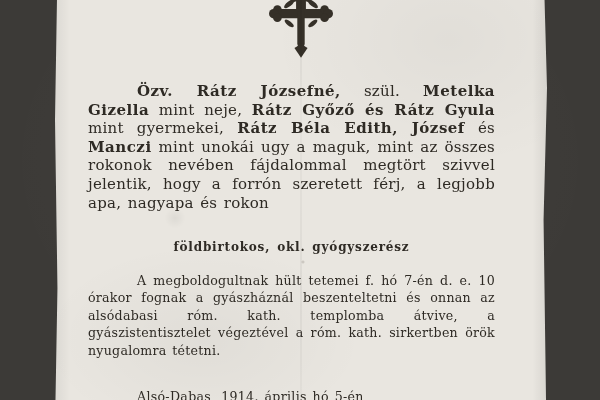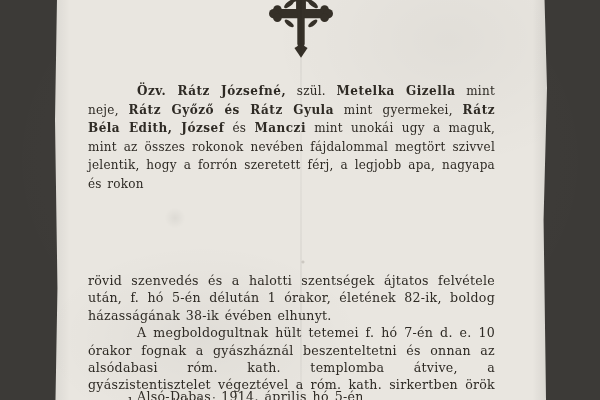--- a/index.html
+++ b/index.html
@@ -27,21 +27,21 @@
   }
   .crease{
     position:absolute;top:0;bottom:0;left:245px;width:2px;
     background:linear-gradient(180deg, rgba(0,0,0,0.10), rgba(0,0,0,0.03) 30%, rgba(0,0,0,0.07) 70%, rgba(0,0,0,0.04));
     opacity:.7;
   }
   .cross-wrap{position:absolute;top:-13px;left:213px;width:66px;height:80px;}
   .block{position:absolute;color:var(--ink);}
   .intro{
     top:82px;left:33px;width:407px;
-    font-size:12px;line-height:18.6px;text-align:justify;
+    font-size:15px;line-height:18.6px;text-align:justify;
     text-indent:49px;letter-spacing:.25px;word-spacing:1.5px;
   }
   .intro .b{font-weight:bold;letter-spacing:.5px;}
   .title{
     top:182px;left:18px;width:437px;text-align:center;
     font-size:43px;line-height:50px;font-weight:bold;color:var(--title-ink);
     letter-spacing:2px;white-space:nowrap;
     text-shadow:0.4px 0.4px 0 rgba(30,25,18,0.5);
   }
   .subtitle{
@@ -93,21 +93,21 @@
         <path d="M32 69 L25.6 59.5 Q32 54.8 38.4 59.5 Z"></path>
       </g>
     </svg>
   </div>
 
   <div class="crease"></div>
 
   <div class="block intro"><span class="b">Özv. Rátz Józsefné,</span><span> szül. </span><span class="b">Metelka Gizella</span><span> mint neje, </span><span class="b">Rátz Győző és Rátz Gyula</span><span> mint gyermekei, </span><span class="b">Rátz Béla Edith, József</span><span> és </span><span class="b">Manczi</span><span> mint unokái ugy a maguk, mint az összes rokonok nevében fájdalommal megtört szivvel jelentik, hogy a forrón szeretett férj, a legjobb apa, nagyapa és rokon</span></div>
 
 
+  <div class="block subtitle">földbirtokos, okl. gyógyszerész</div>
 
   <div class="block bodytext">
-    <p>rövid szenvedés és a halotti szentségek ájtatos felvétele után, f. hó 5-én délután 1 órakor, életének 82-ik, boldog házasságának 38-ik évében elhunyt.</p>
     <p class="indented">A megboldogultnak hült tetemei f. hó 7-én d. e. 10 órakor fognak a gyászháznál beszenteltetni és onnan az alsódabasi róm. kath. templomba átvive, a gyászistentisztelet végeztével a róm. kath. sirkertben örök nyugalomra tétetni.</p>
   </div>
 
   <div class="block dateline">Alsó-Dabas, 1914. április hó 5-én</div>
 
 </div>
 
 </body></html>

